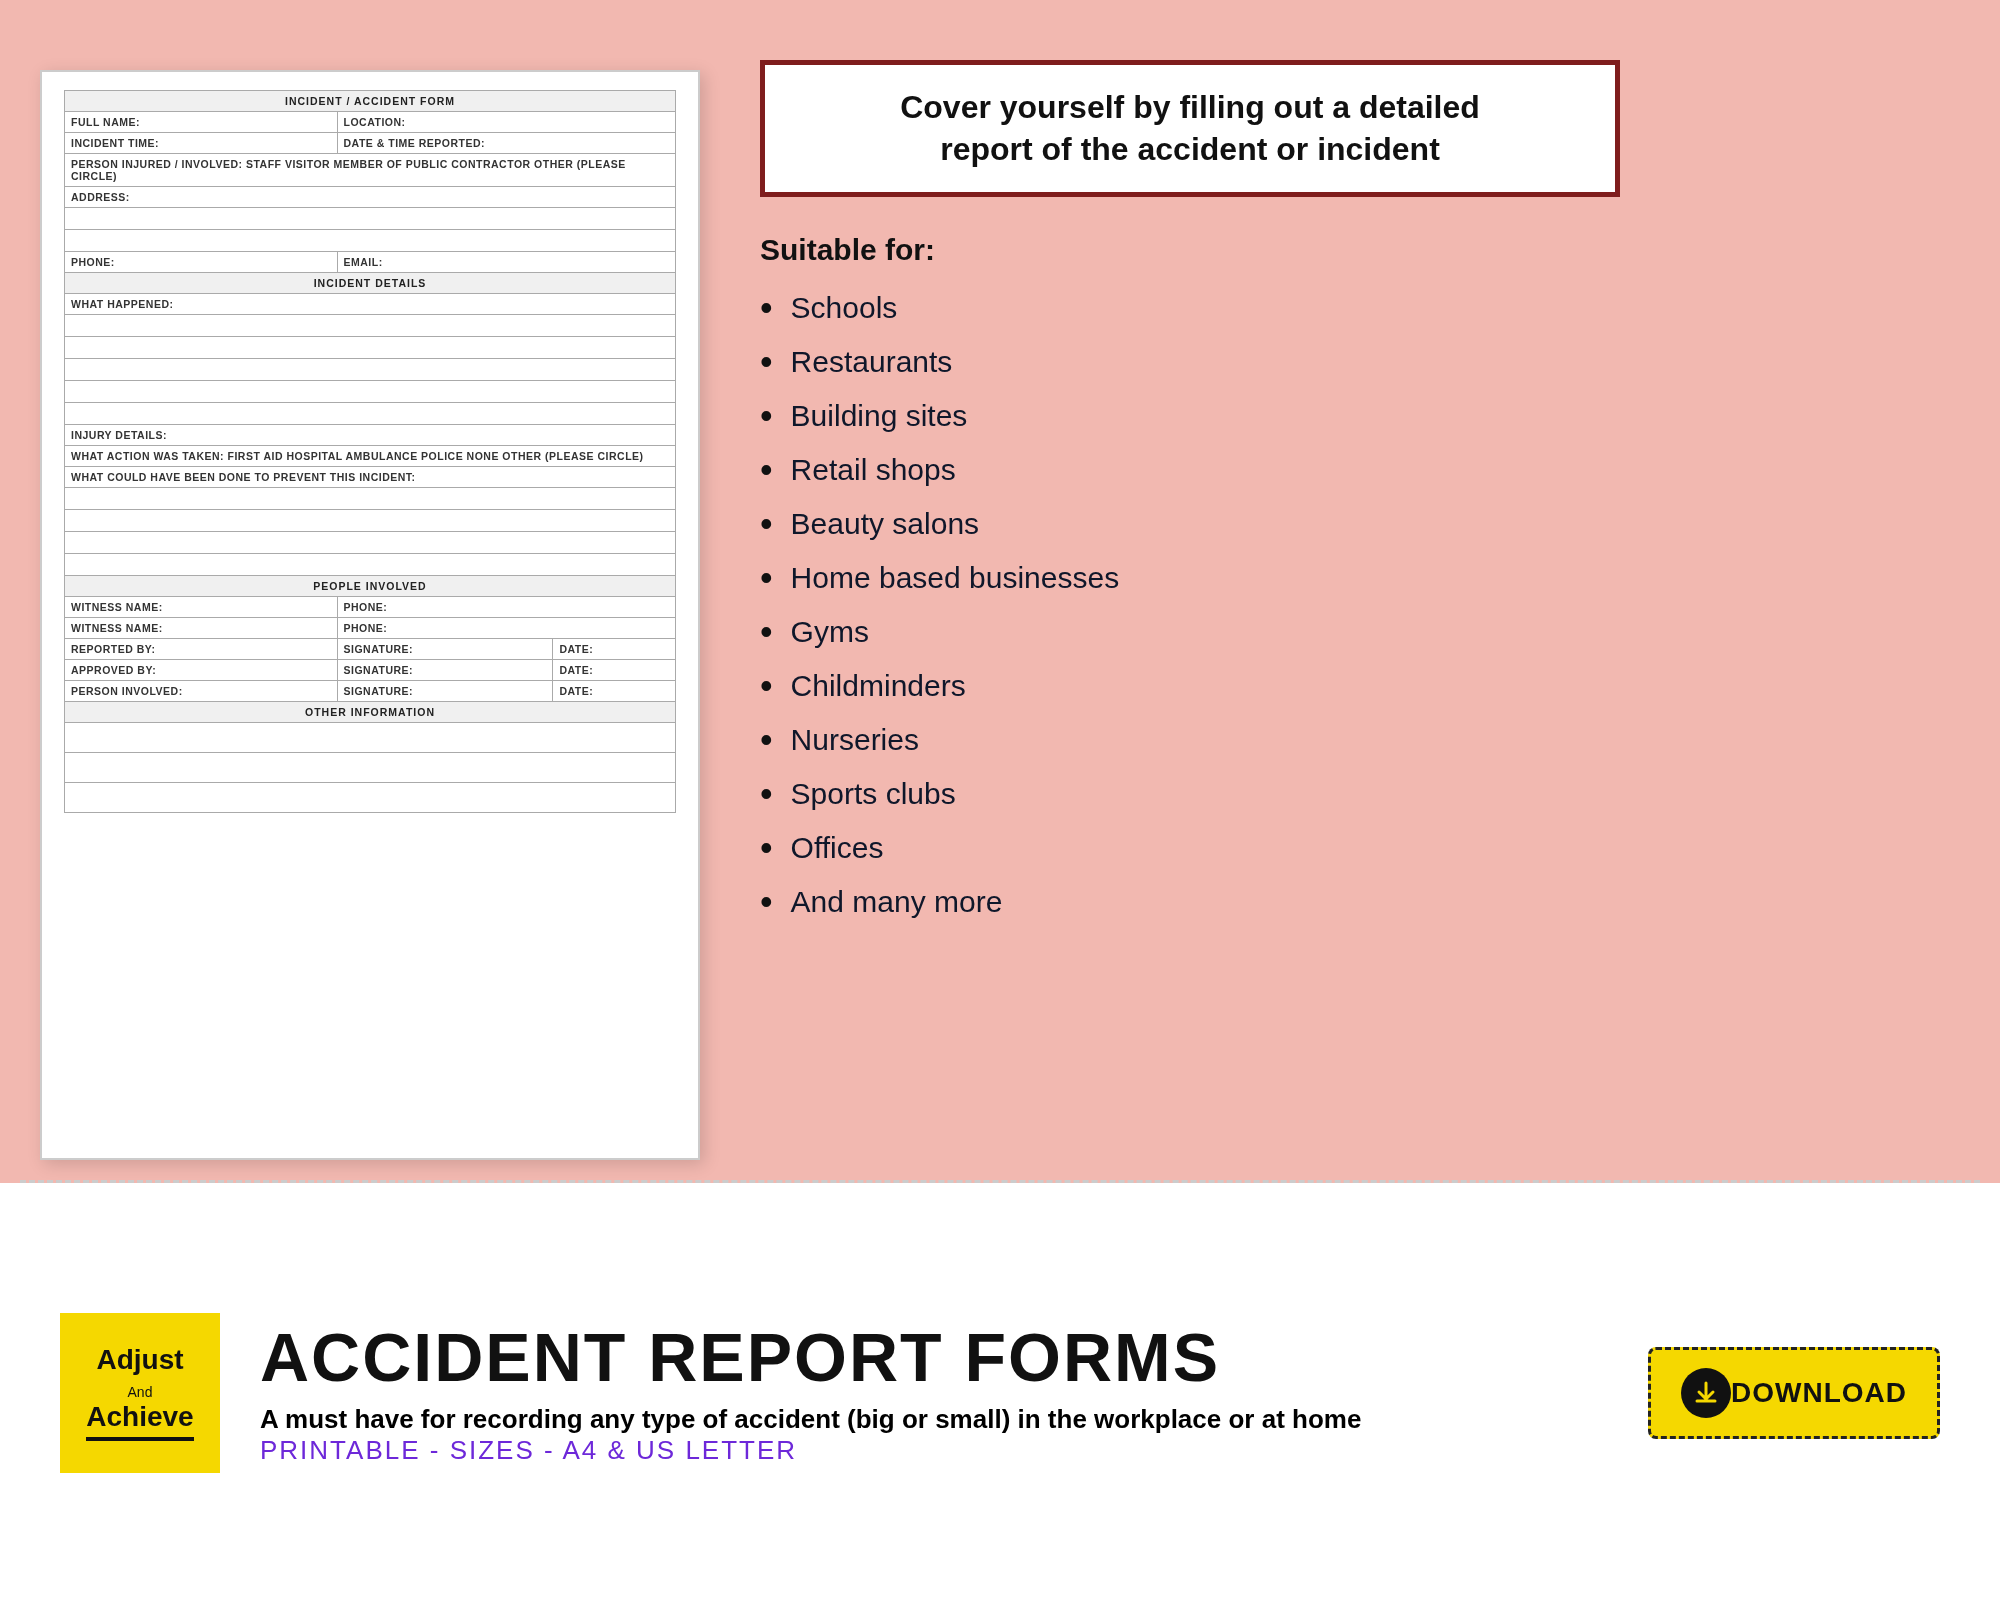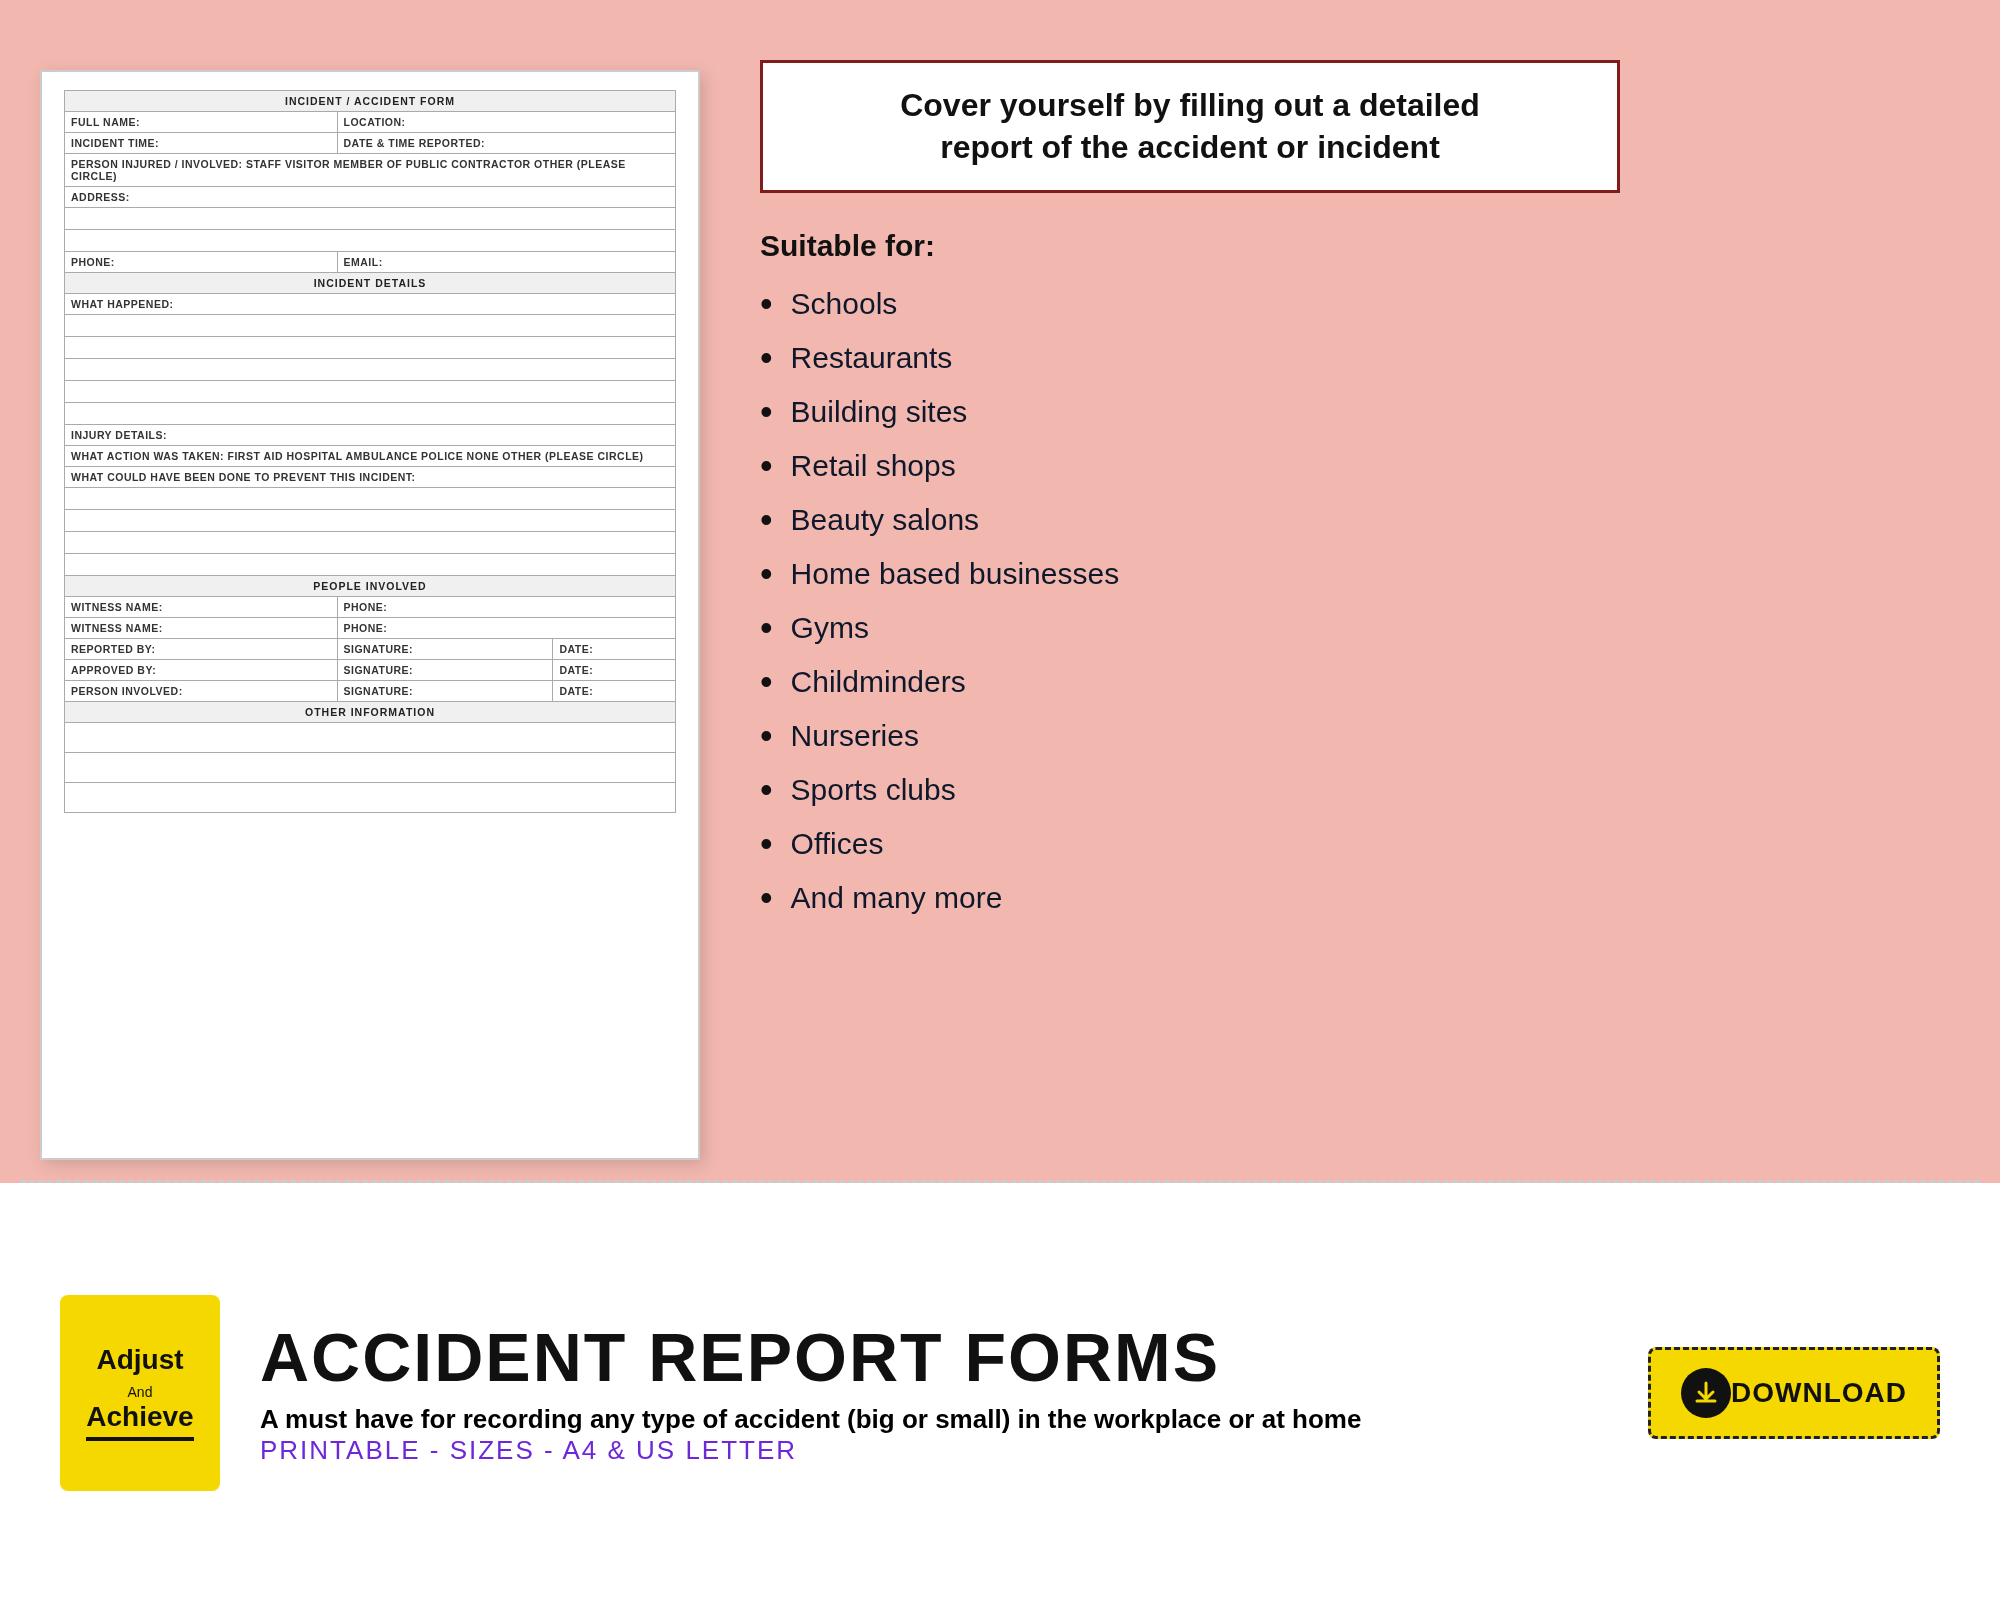--- a/index.html
+++ b/index.html
@@ -68,21 +68,21 @@
     }
 
     
     .info-panel {
       flex: 1;
       padding: 20px 60px;
     }
 
     .headline-box {
       background: white;
-      border: 3px solid #7f1d1d;
+      border: 5px solid #7f1d1d;
       padding: 22px 30px;
       margin-bottom: 36px;
       max-width: 860px;
     }
 
     .headline-box p {
       font-size: 32px;
       font-weight: 900;
       color: #111;
       text-align: center;
@@ -129,26 +129,26 @@
       display: flex;
       align-items: center;
       padding: 30px 60px;
       height: 420px;
       gap: 40px;
     }
 
     .logo-box {
       background: #f5d800;
       width: 160px;
-      height: 196px;
+      height: 160px;
       min-width: 160px;
       display: flex;
       align-items: center;
       justify-content: center;
-      border-radius: 8px;
+      border-radius: 0;
     }
 
     .logo-text {
       font-size: 24px;
       font-weight: 900;
       color: #111;
       text-align: center;
       line-height: 1.1;
     }
 

